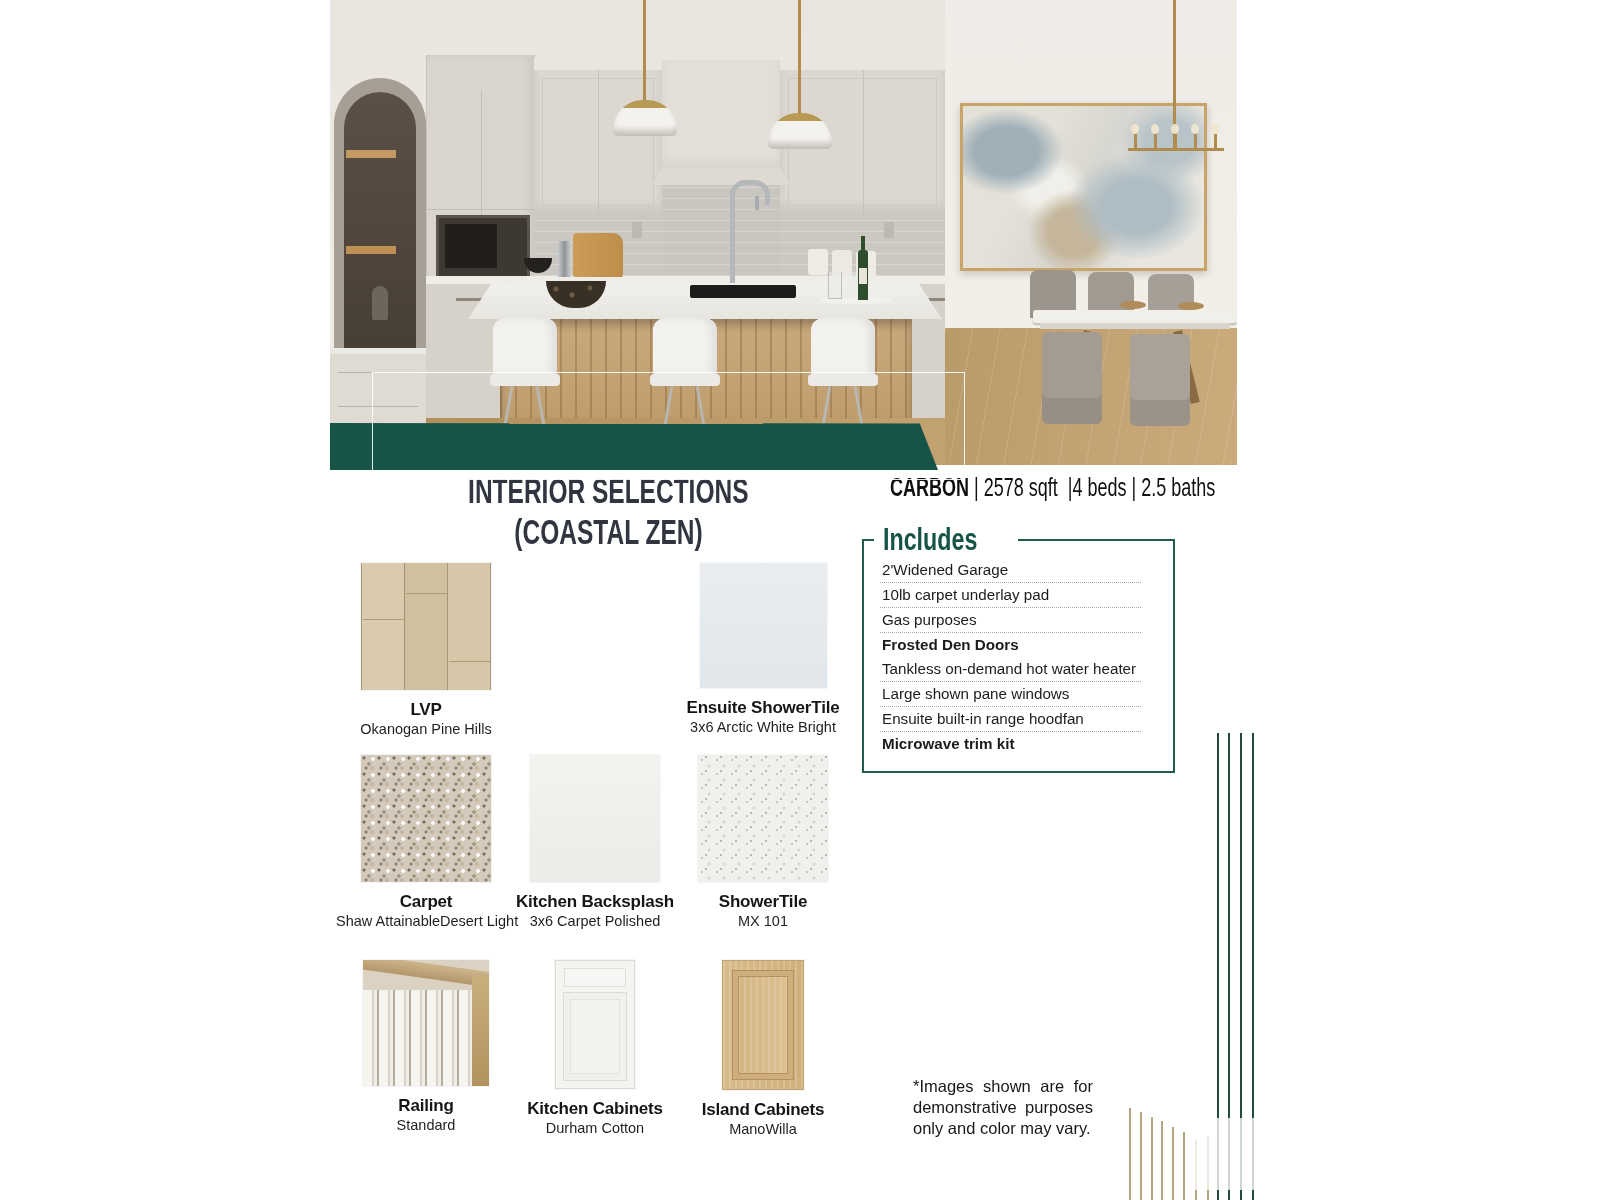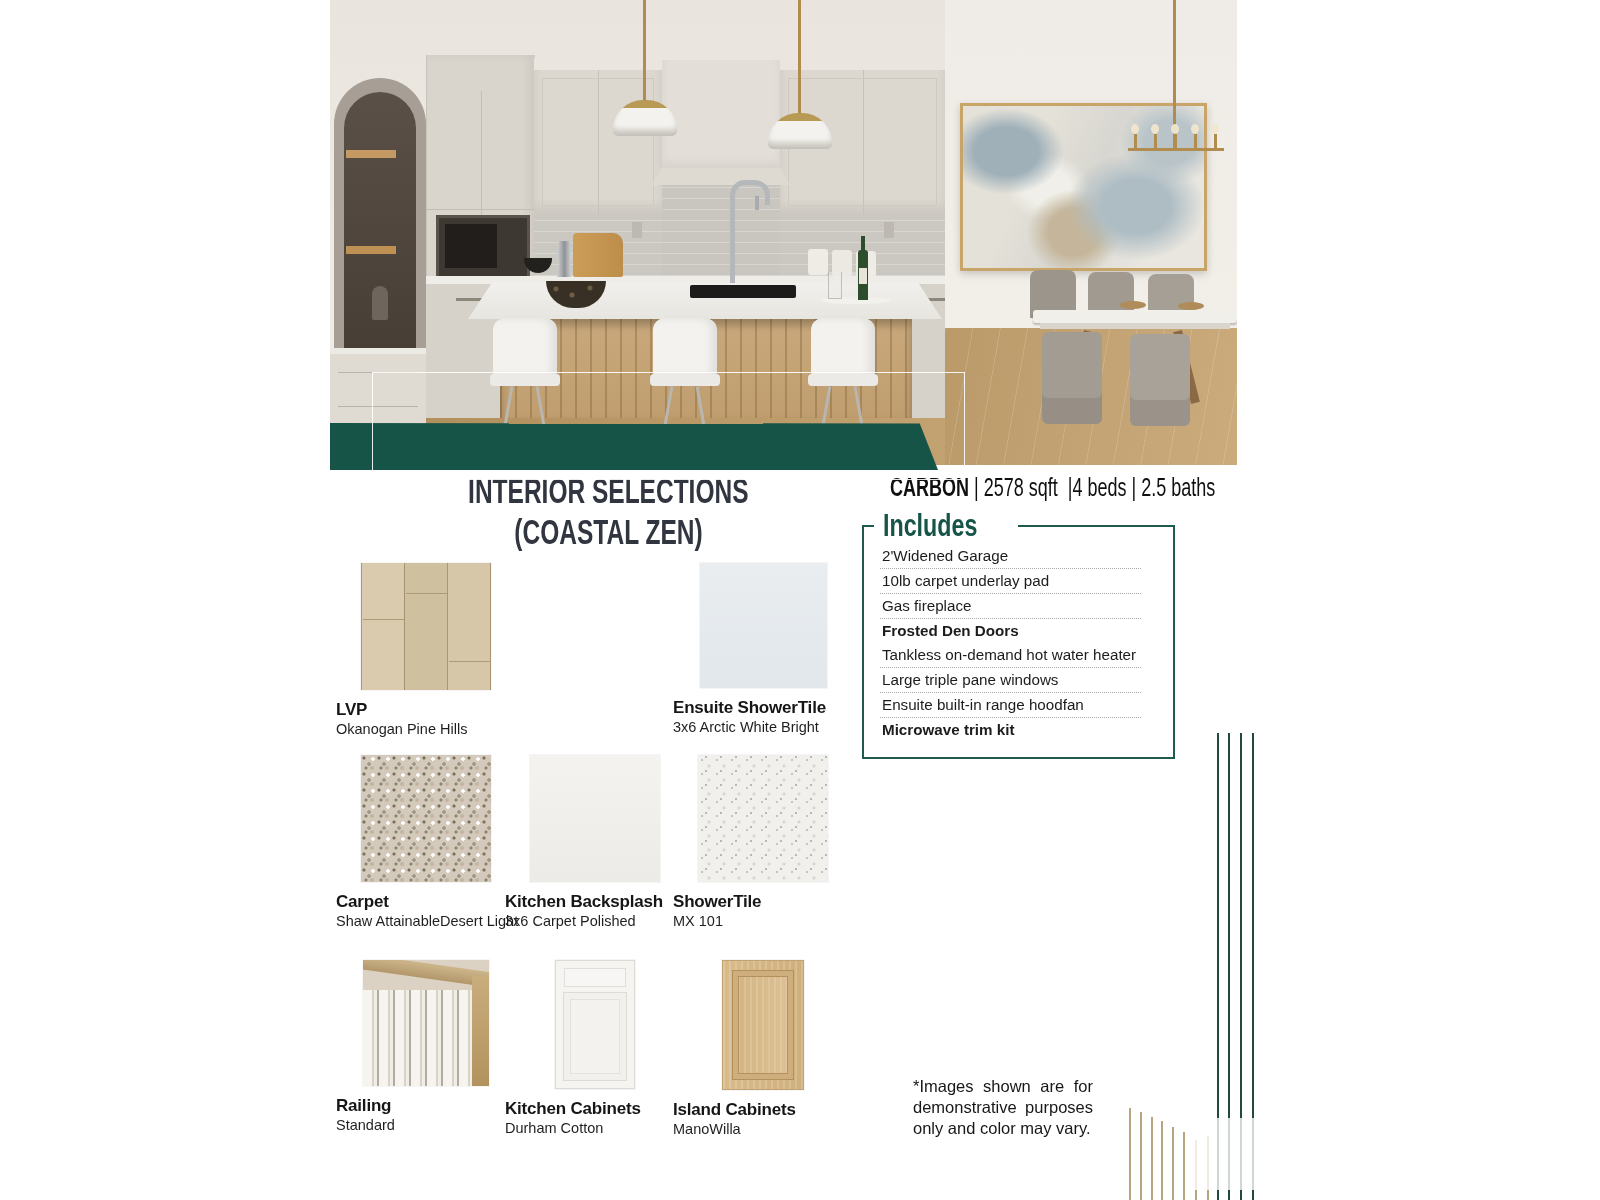--- a/index.html
+++ b/index.html
@@ -101,27 +101,27 @@
       letter-spacing:2px;transform:scaleX(.68);transform-origin:center;white-space:nowrap;
       text-shadow:3px 4px 7px rgba(0,0,0,.45);}
 
   
   .sel-heading{position:absolute;left:0;top:470px;width:556px;text-align:center;color:#30353f;z-index:2;}
   .sel-heading .l1,.sel-heading .l2{display:inline-block;font-weight:700;font-size:35px;line-height:1.18;
       transform:scaleX(.7);transform-origin:center;white-space:nowrap;letter-spacing:0;}
   .spec-line{position:absolute;left:560px;top:473px;width:370px;white-space:pre;color:#101010;z-index:2;}
   .spec-line .inner{display:inline-block;transform:scaleX(.72);transform-origin:left center;font-size:25px;white-space:pre;}
   .spec-line .model{font-weight:700;}
-  .includes-box{position:absolute;left:532px;top:525px;width:309px;height:230px;border:2px solid #1f5b4e;z-index:2;}
+  .includes-box{position:absolute;left:532px;top:539px;width:309px;height:230px;border:2px solid #1f5b4e;z-index:2;}
   .includes-title{position:absolute;left:10px;top:-19px;background:#ffffff;padding:0 9px;color:#175448;}
   .includes-title span{display:inline-block;font-size:31px;font-weight:700;transform:scaleX(.75);transform-origin:left center;white-space:nowrap;}
   .includes-list{list-style:none;margin:17px 32px 0 16px;padding:0;}
   .includes-list li{font-size:15.2px;color:#1c1c1c;padding:3px 2px 4px 2px;border-bottom:1.5px dotted #a4aaa8;}
   .includes-list li:nth-child(4),.includes-list li:last-child{border-bottom:none;font-weight:bold;}
-  .cell{position:absolute;width:180px;text-align:left;z-index:2;}
+  .cell{position:absolute;width:180px;text-align:center;z-index:2;}
   .r1{top:563px;} .r2{top:755px;} .r3{top:960px;}
   .c1{left:6px;} .c2{left:175px;} .c3{left:343px;}
   .swatch{margin:0 auto;position:relative;box-shadow:0 0 0 1px rgba(0,0,0,.04);}
   .cell-name{margin-top:10px;font-size:17px;font-weight:700;color:#161616;letter-spacing:-.2px;}
   .cell-sub{margin-top:1px;font-size:14.5px;color:#1f1f1f;white-space:nowrap;}
   .sw-lvp{width:130px;height:127px;background:
       repeating-linear-gradient(90deg,rgba(125,100,70,.5) 0 1px,transparent 1px 43px),
       linear-gradient(90deg,#dacbae 0 33%,#cfc0a0 33% 66%,#d6c7a8 66%);}
   .sw-lvp::before{content:"";position:absolute;left:2px;top:56px;width:41px;height:1px;background:#ad9a76;box-shadow:86px 42px 0 #ad9a76,43px -26px 0 #ad9a76;}
   .sw-tile{width:130px;height:127px;background:
@@ -254,24 +254,24 @@
     <span class="l2">(COASTAL ZEN)</span>
   </div>
 
   <div class="spec-line"><span class="inner"><span class="model">CARBON</span><span> | 2578 sqft  |4 beds | 2.5 baths</span></span></div>
 
   <div class="includes-box">
     <div class="includes-title"><span>Includes</span></div>
     <ul class="includes-list">
       <li>2'Widened Garage</li>
       <li>10lb carpet underlay pad</li>
-      <li>Gas fireplace</li>
+      <li>Gas purposes</li>
       <li>Frosted Den Doors</li>
       <li>Tankless on-demand hot water heater</li>
-      <li>Large triple pane windows</li>
+      <li>Large shown pane windows</li>
       <li>Ensuite built-in range hoodfan</li>
       <li>Microwave trim kit</li>
     </ul>
   </div>
 
   <div class="cell r1 c1">
     <div class="swatch sw-lvp"></div>
     <div class="cell-name">LVP</div>
     <div class="cell-sub">Okanogan Pine Hills</div>
   </div>

